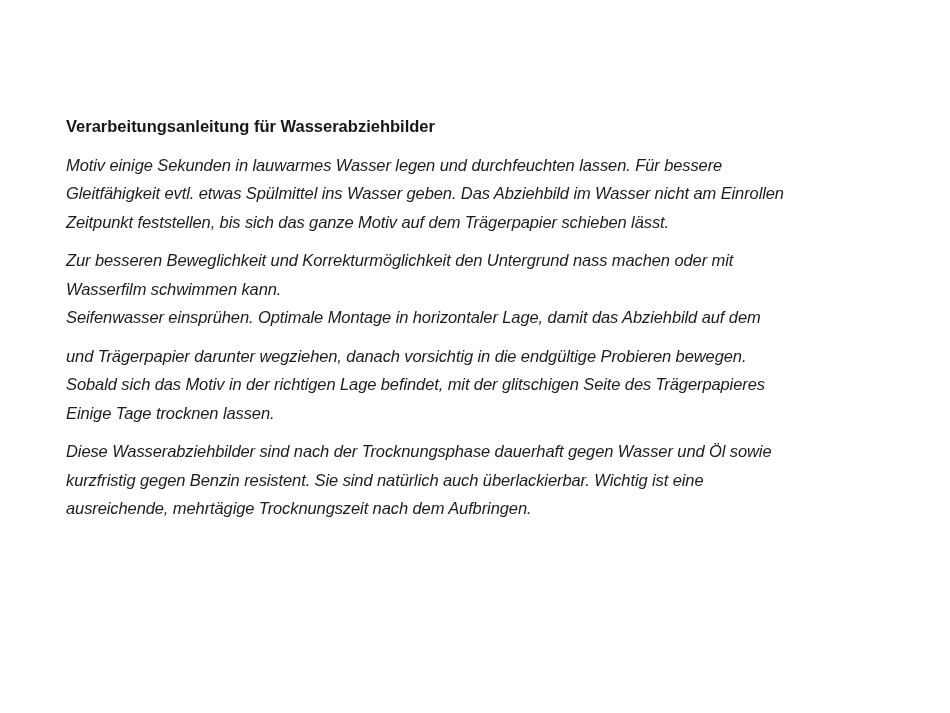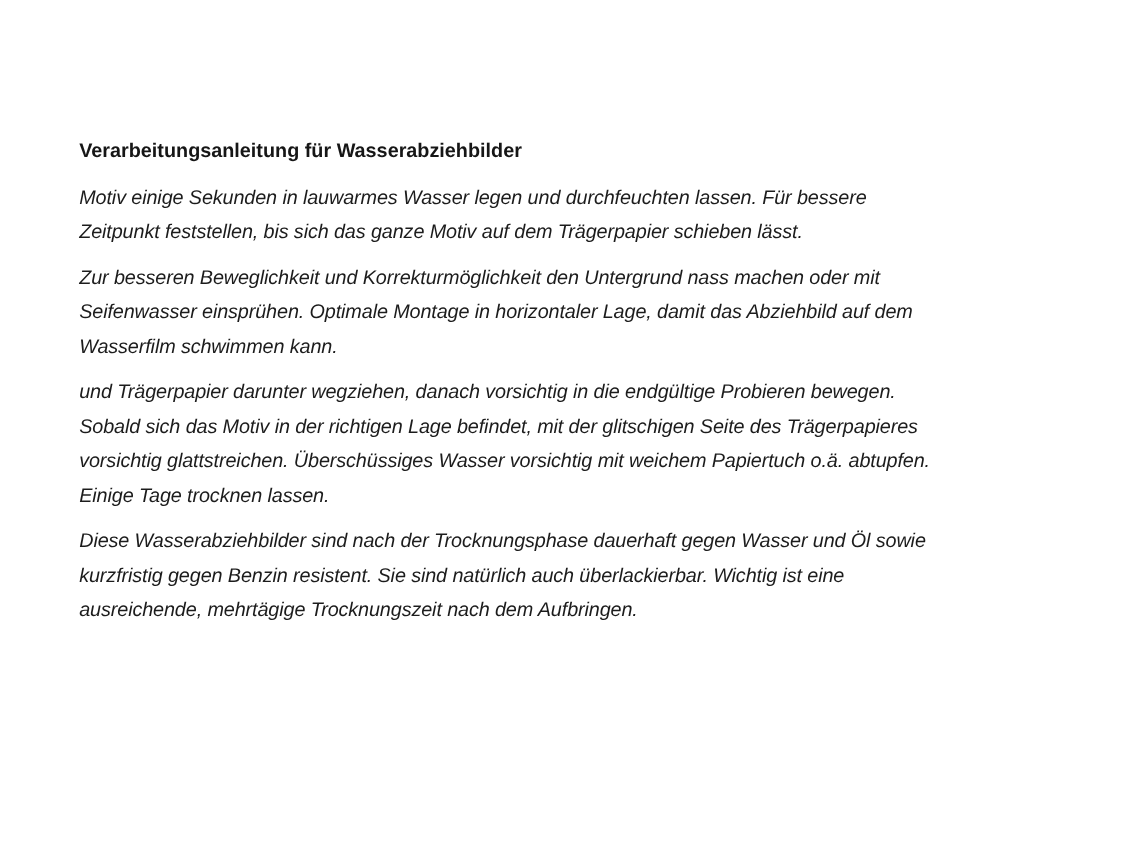--- a/index.html
+++ b/index.html
@@ -38,33 +38,33 @@
 </style>
 </head>
 <body>
 
 <div class="page">
 
   <div class="doc-title">Verarbeitungsanleitung für Wasserabziehbilder</div>
 
   <div class="paragraph">
     <div class="text-line">Motiv einige Sekunden in lauwarmes Wasser legen und durchfeuchten lassen. Für bessere</div>
+    <div class="text-line">Gleitfähigkeit evtl. etwas Spülmittel ins Wasser geben. Das Abziehbild im Wasser nicht am Einrollen</div>
     <div class="text-line">Zeitpunkt feststellen, bis sich das ganze Motiv auf dem Trägerpapier schieben lässt.</div>
   </div>
 
   <div class="paragraph">
     <div class="text-line">Zur besseren Beweglichkeit und Korrekturmöglichkeit den Untergrund nass machen oder mit</div>
+    <div class="text-line">Wasserfilm schwimmen kann.</div>
     <div class="text-line">Seifenwasser einsprühen. Optimale Montage in horizontaler Lage, damit das Abziehbild auf dem</div>
-    <div class="text-line">Wasserfilm schwimmen kann.</div>
   </div>
 
   <div class="paragraph">
     <div class="text-line">und Trägerpapier darunter wegziehen, danach vorsichtig in die endgültige Probieren bewegen.</div>
     <div class="text-line">Sobald sich das Motiv in der richtigen Lage befindet, mit der glitschigen Seite des Trägerpapieres</div>
-    <div class="text-line">vorsichtig glattstreichen. Überschüssiges Wasser vorsichtig mit weichem Papiertuch o.ä. abtupfen.</div>
     <div class="text-line">Einige Tage trocknen lassen.</div>
   </div>
 
   <div class="paragraph">
     <div class="text-line">Diese Wasserabziehbilder sind nach der Trocknungsphase dauerhaft gegen Wasser und Öl sowie</div>
     <div class="text-line">kurzfristig gegen Benzin resistent. Sie sind natürlich auch überlackierbar. Wichtig ist eine</div>
     <div class="text-line">ausreichende, mehrtägige Trocknungszeit nach dem Aufbringen.</div>
   </div>
 
 </div>

